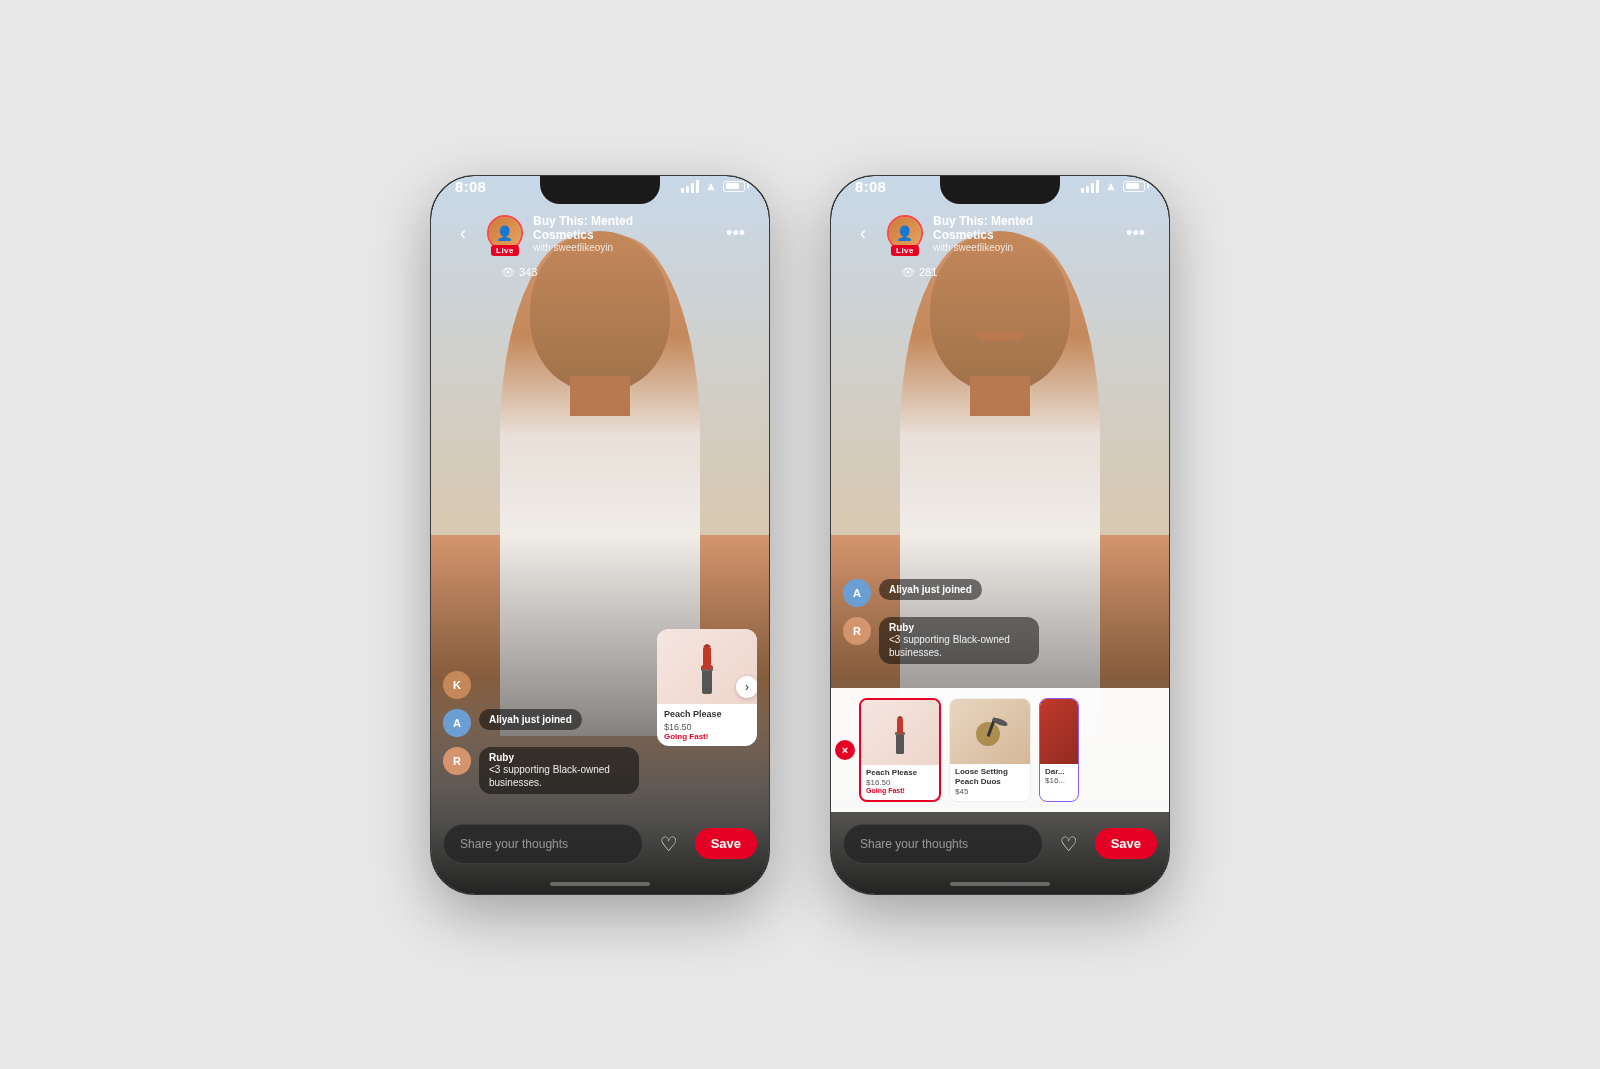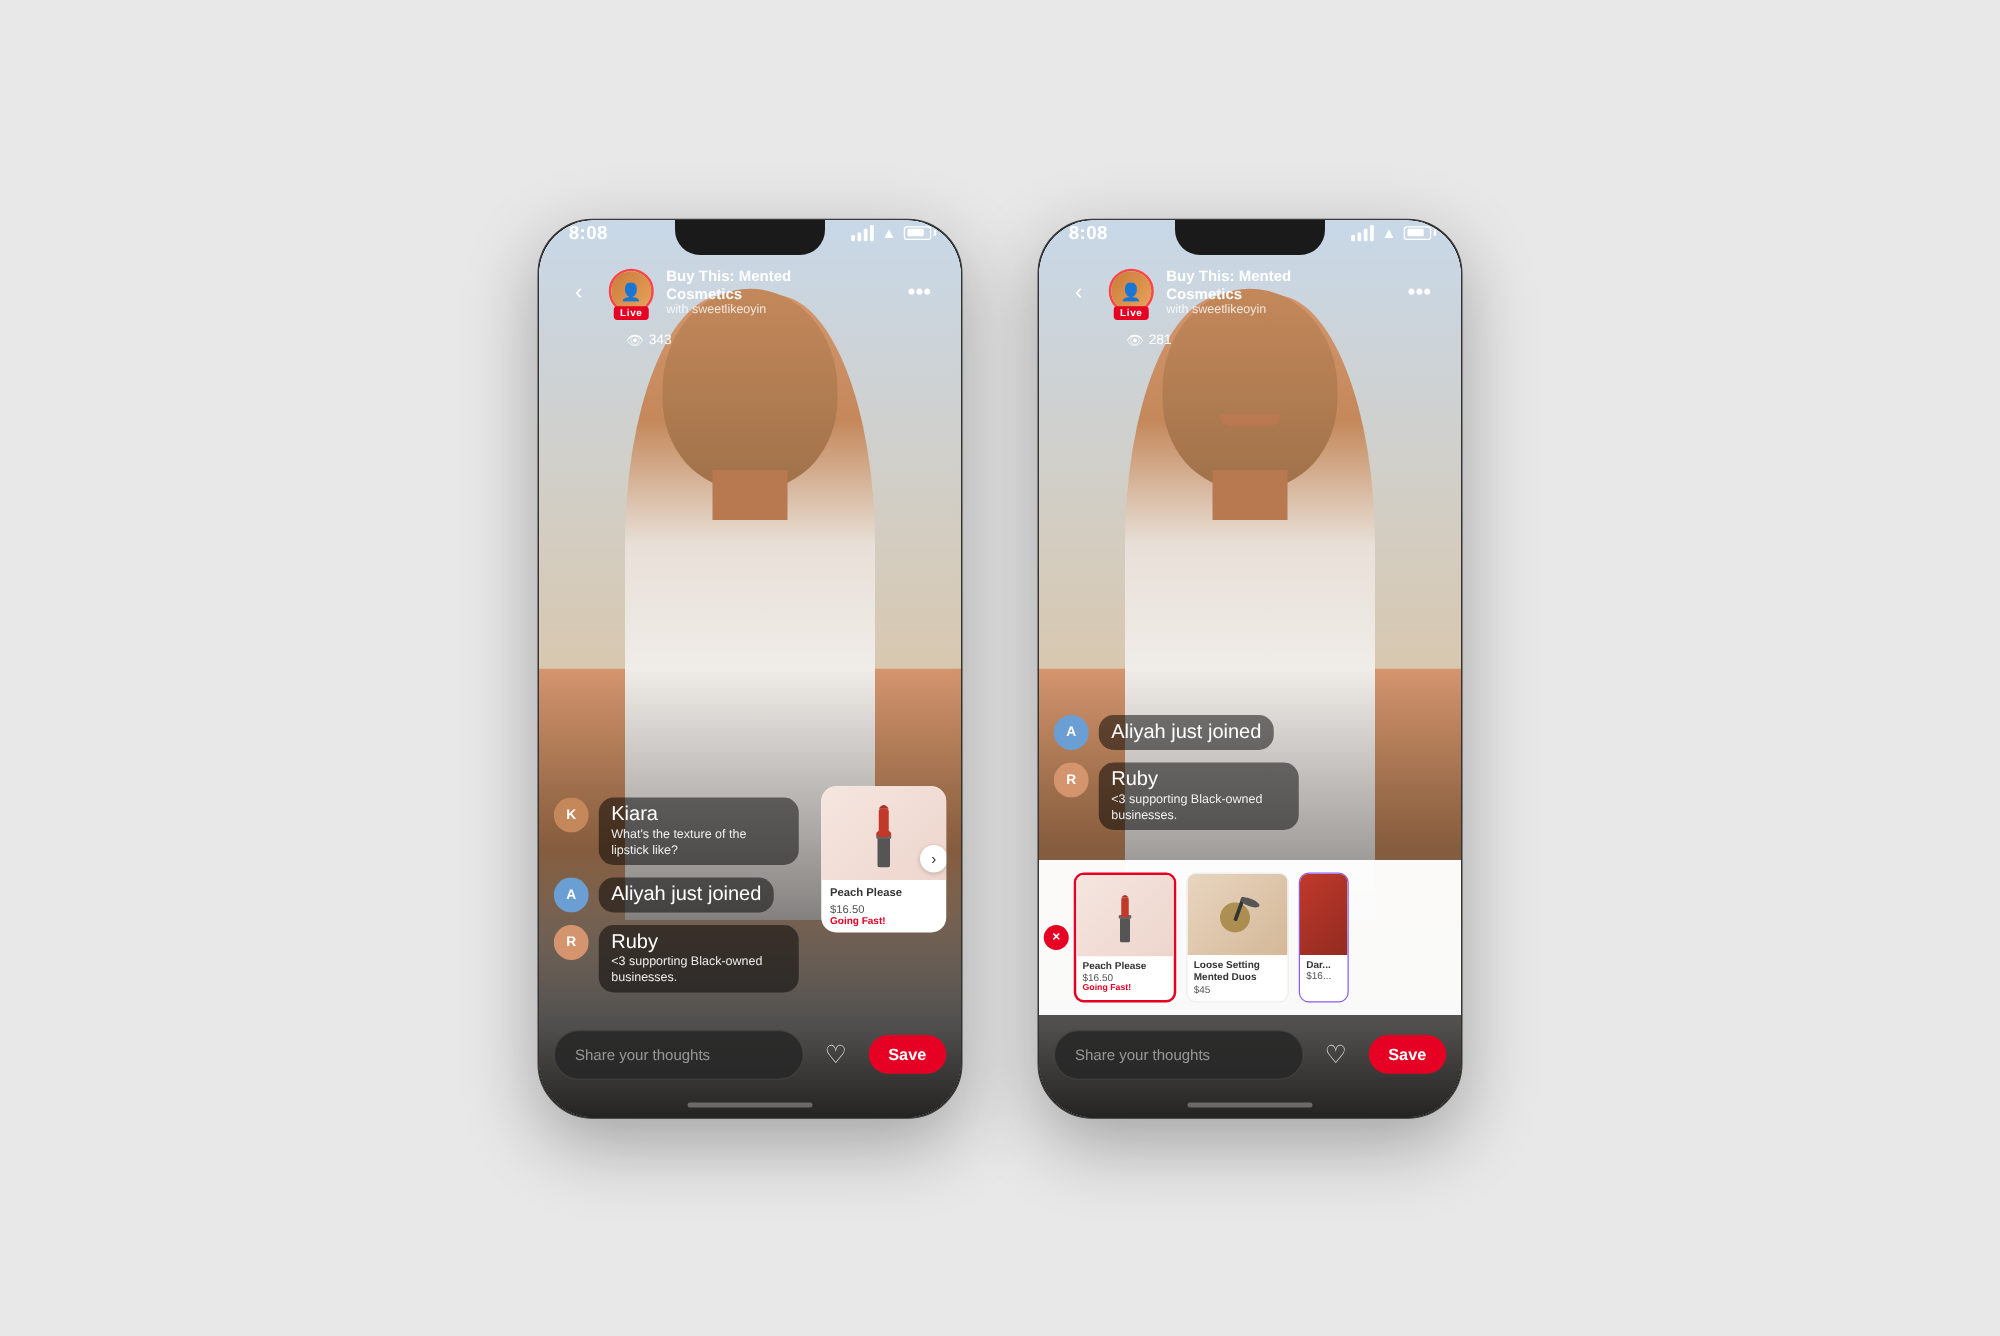--- a/index.html
+++ b/index.html
@@ -242,22 +242,22 @@
       font-weight: 600;
     }
     .chat-bubble {
       background: rgba(0,0,0,0.5);
       border-radius: 12px;
       padding: 5px 10px;
       max-width: 160px;
     }
     .chat-name {
       color: #fff;
-      font-size: 16px;
-      font-weight: 400;
+      font-size: 10px;
+      font-weight: 700;
     }
     .chat-text {
       color: rgba(255,255,255,0.9);
       font-size: 10px;
       line-height: 1.3;
     }
 
     
     .product-card {
       position: absolute;
@@ -452,24 +452,20 @@
     <div class="viewer-count">
       <span>👁</span>
       <span>343</span>
     </div>
 
     <div class="chat-overlay">
 
       <div class="chat-message">
         <div class="chat-avatar">
           <div class="chat-avatar-img" style="background:#c4885a;">K</div>
-        </div>
-        <div class="chat-bubble">
-          <div class="chat-name">Kiara</div>
-          <div class="chat-text">What's the texture of the lipstick like?</div>
         </div>
       </div>
 
       <div class="chat-message">
         <div class="chat-avatar">
           <div class="chat-avatar-img" style="background:#6b9fd4;">A</div>
         </div>
         <div class="chat-bubble">
           <div class="chat-name">Aliyah just joined</div>
         </div>
@@ -615,21 +611,21 @@
 
       <div style="width:82px;flex-shrink:0;background:#fff;border-radius:8px;border:1px solid #eee;overflow:hidden;">
         <div style="width:100%;height:65px;background:linear-gradient(135deg,#e8d5c0,#d4b898);display:flex;align-items:center;justify-content:center;">
           <svg width="40" height="40" viewBox="0 0 40 40">
             <circle cx="18" cy="22" r="12" fill="#8B6914" opacity="0.6"></circle>
             <rect x="20" y="5" width="3" height="20" fill="#333" rx="1" transform="rotate(20,21,15)"></rect>
             <ellipse cx="30" cy="10" rx="8" ry="3" fill="#555" transform="rotate(20,30,10)"></ellipse>
           </svg>
         </div>
         <div style="padding:3px 5px 5px;">
-          <div style="font-size:8px;font-weight:600;color:#333;line-height:1.2;">Loose Setting Mented Duos</div>
+          <div style="font-size:8px;font-weight:600;color:#333;line-height:1.2;">Loose Setting Peach Duos</div>
           <div style="font-size:8px;color:#555;">$45</div>
         </div>
       </div>
 
 
       <div style="width:40px;flex-shrink:0;background:#fff;border-radius:8px;border:1px solid #8b5cf6;overflow:hidden;">
         <div style="width:100%;height:65px;background:linear-gradient(135deg,#c0392b,#922b21);display:flex;align-items:center;justify-content:center;">
         </div>
         <div style="padding:3px 5px 5px;">
           <div style="font-size:8px;font-weight:600;color:#333;">Dar...</div>

